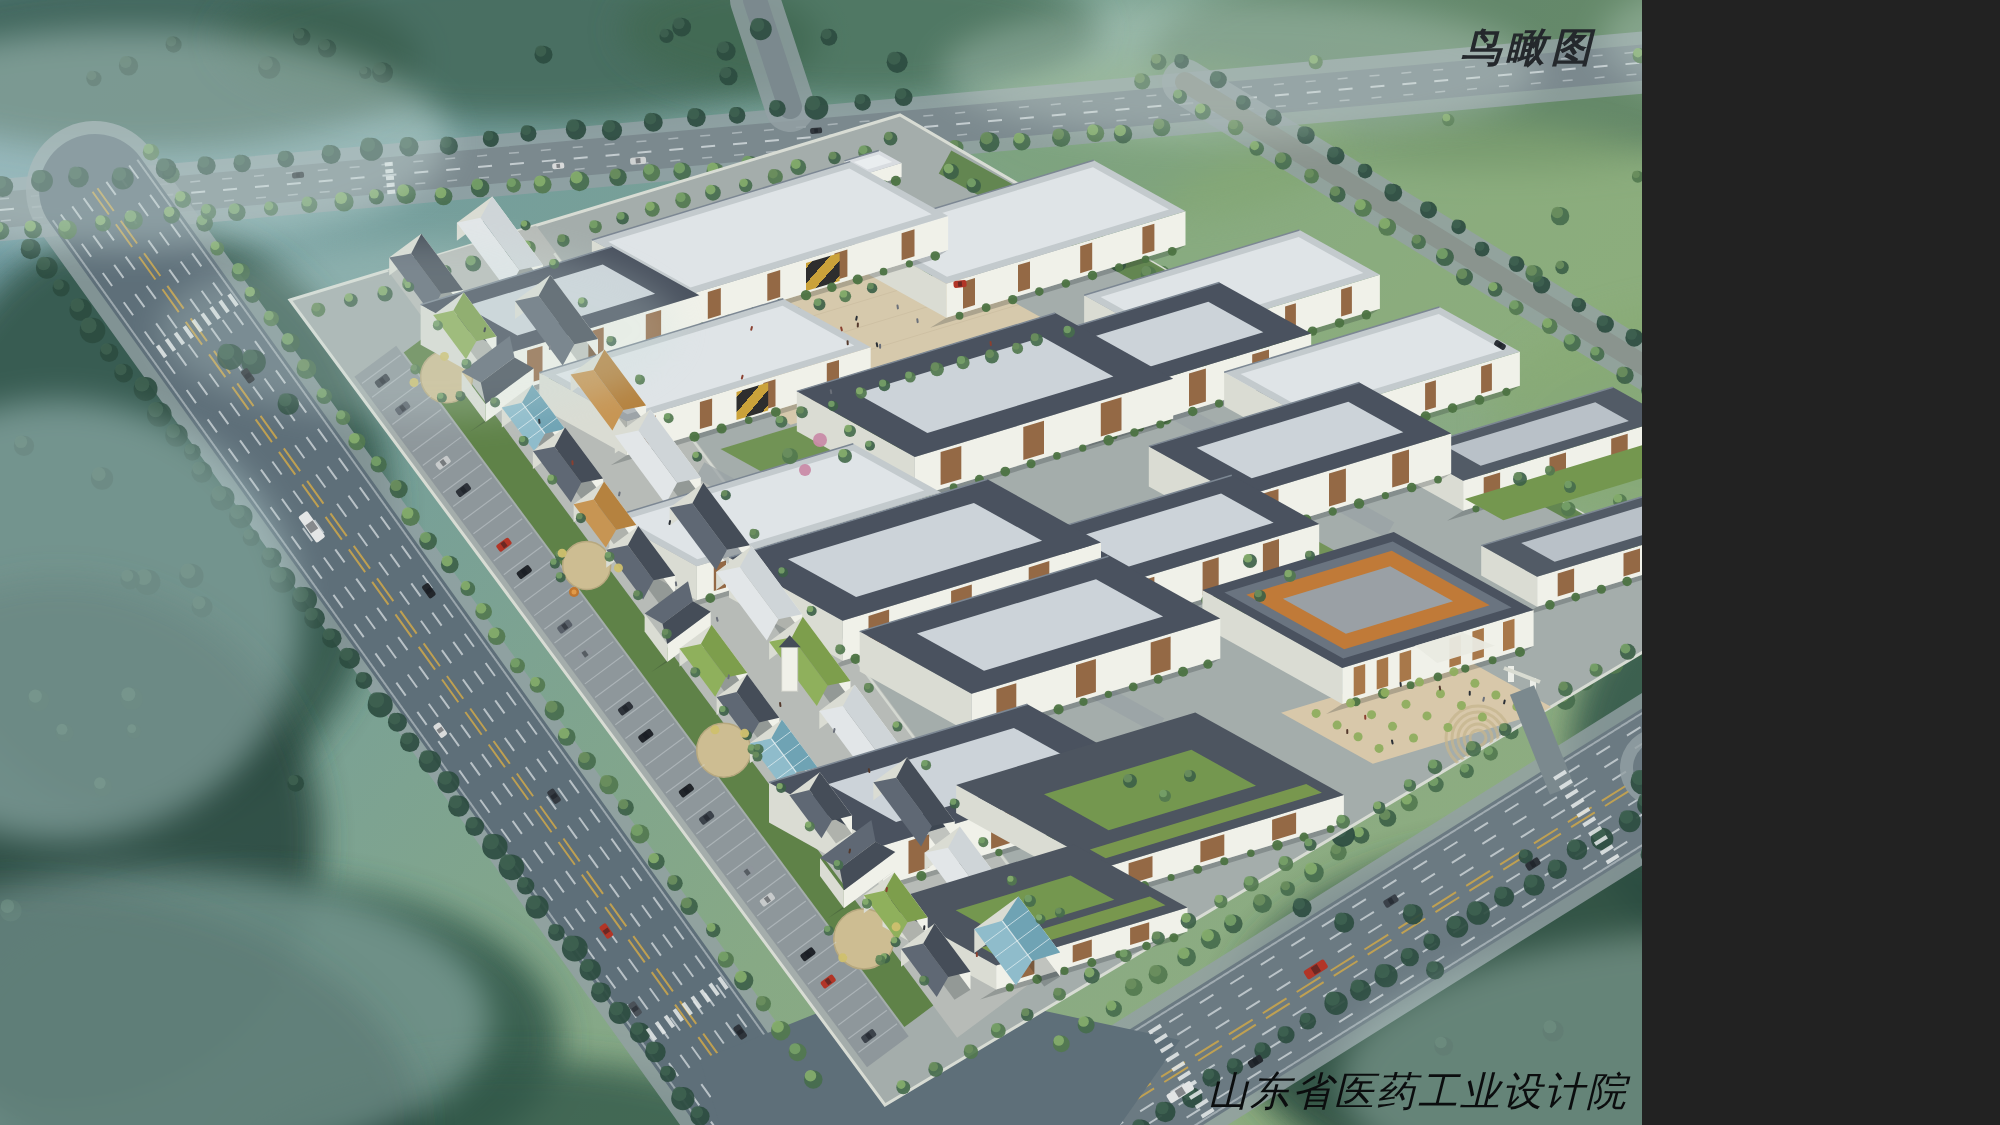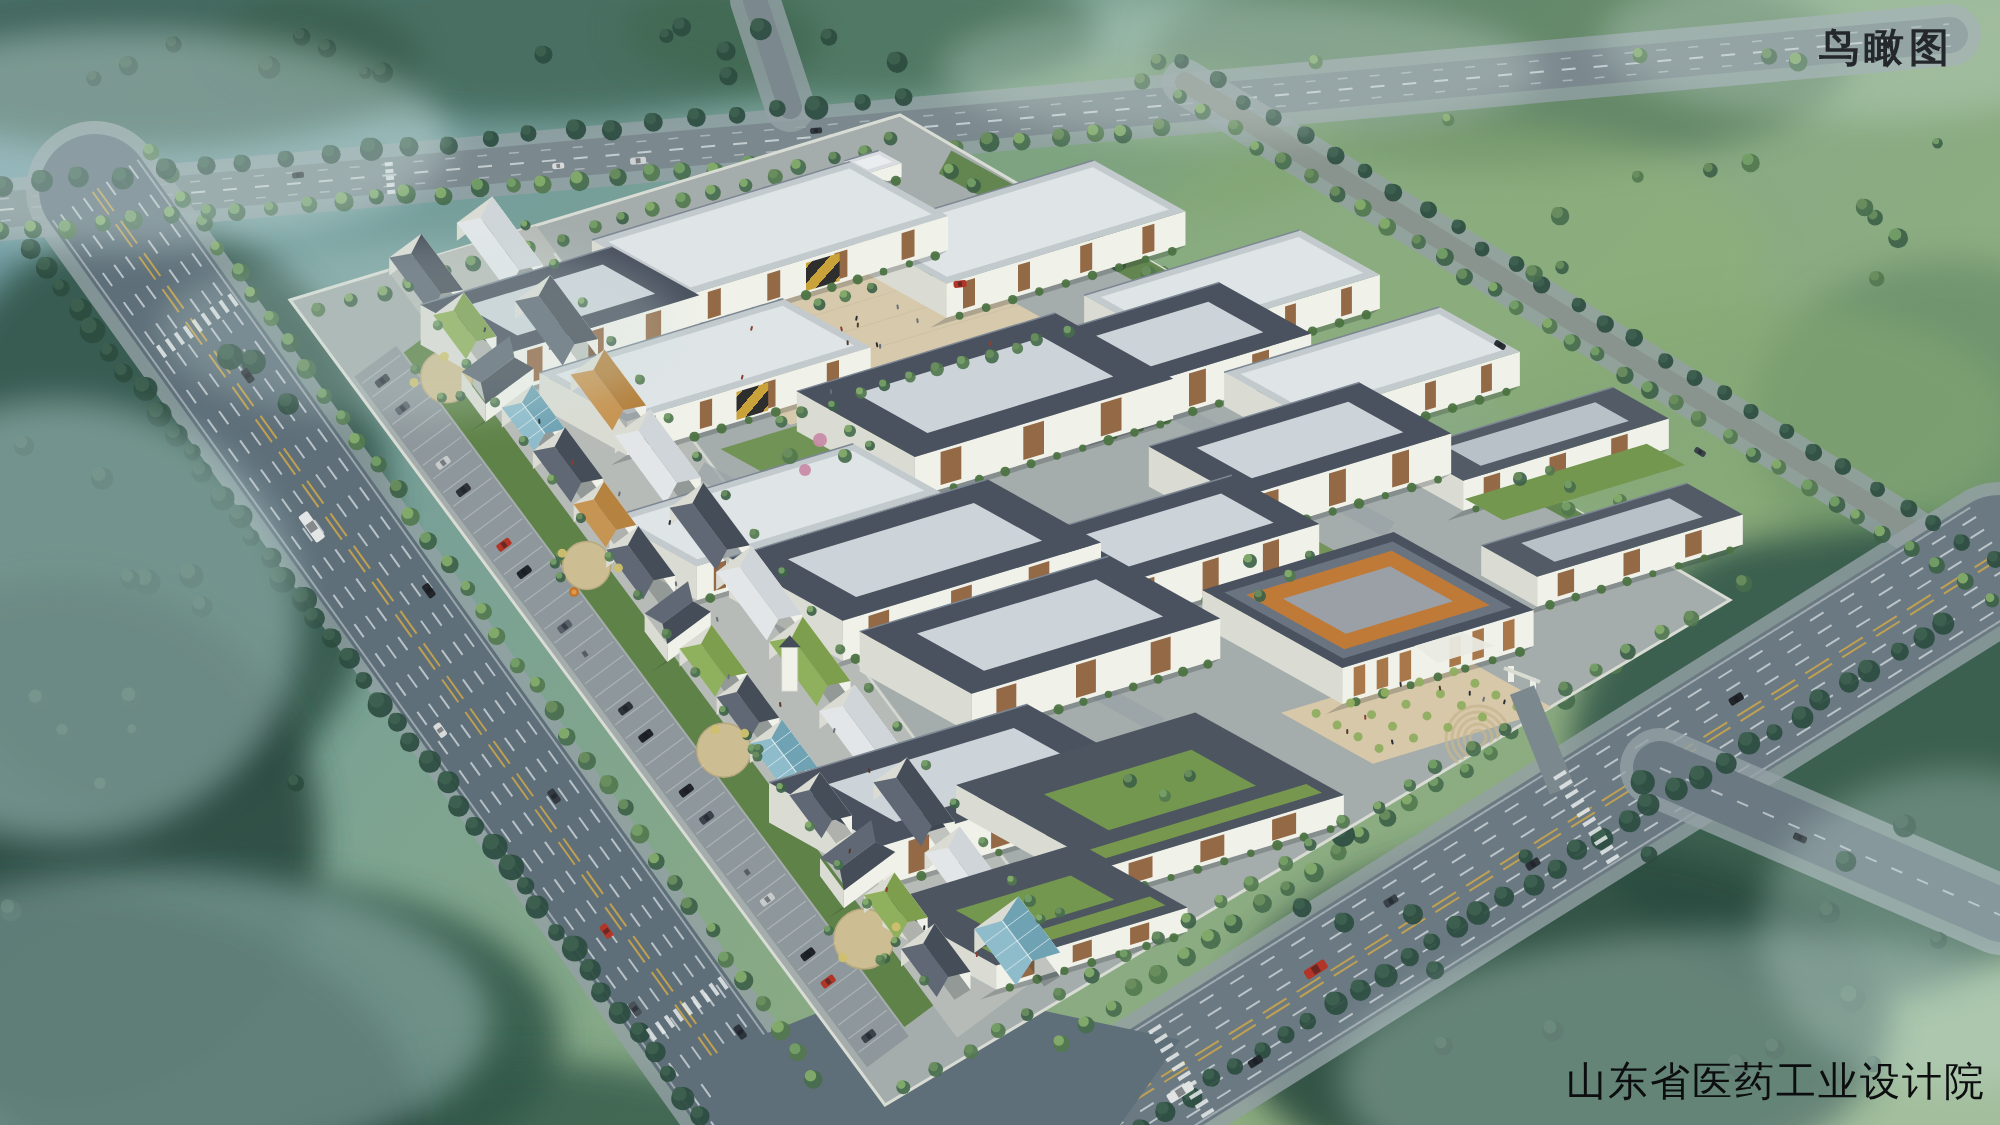--- a/index.html
+++ b/index.html
@@ -1,21 +1,21 @@
 <!DOCTYPE html>
 <html><head>
 <meta charset="utf-8">
 <style>
   html,body{margin:0;padding:0;background:#222;}
-  .stage{position:relative;width:2000px;height:1125px;overflow:hidden;
-         font-family:"Liberation Sans","DejaVu Sans",sans-serif;background:#bef264;}
+  .stage{position:relative;width:1642px;height:1125px;overflow:hidden;
+         font-family:"Liberation Sans","DejaVu Sans",sans-serif;background:#bef264;font-style:italic;}
   .stage svg{position:absolute;left:0;top:0;}
   .label{position:absolute;white-space:nowrap;}
   .label.title{top:20px;right:46px;font-size:40px;font-weight:600;letter-spacing:5px;color:#24282c;}
-  .label.credit{bottom:16px;right:14px;font-size:40px;font-weight:500;letter-spacing:2px;color:#0b0d0e;}
+  .label.credit{bottom:6px;right:14px;font-size:40px;font-weight:500;letter-spacing:2px;color:#0b0d0e;}
 </style>
 </head>
 <body>
 
 <div class="stage">
   <svg id="scene" width="2000" height="1125" viewBox="0 0 2000 1125">
     <defs>
       <linearGradient id="bgGrad" x1="0" y1="0" x2="1" y2="0.55">
         <stop offset="0" stop-color="#6f9aa6"></stop>
         <stop offset="0.35" stop-color="#78a097"></stop>

